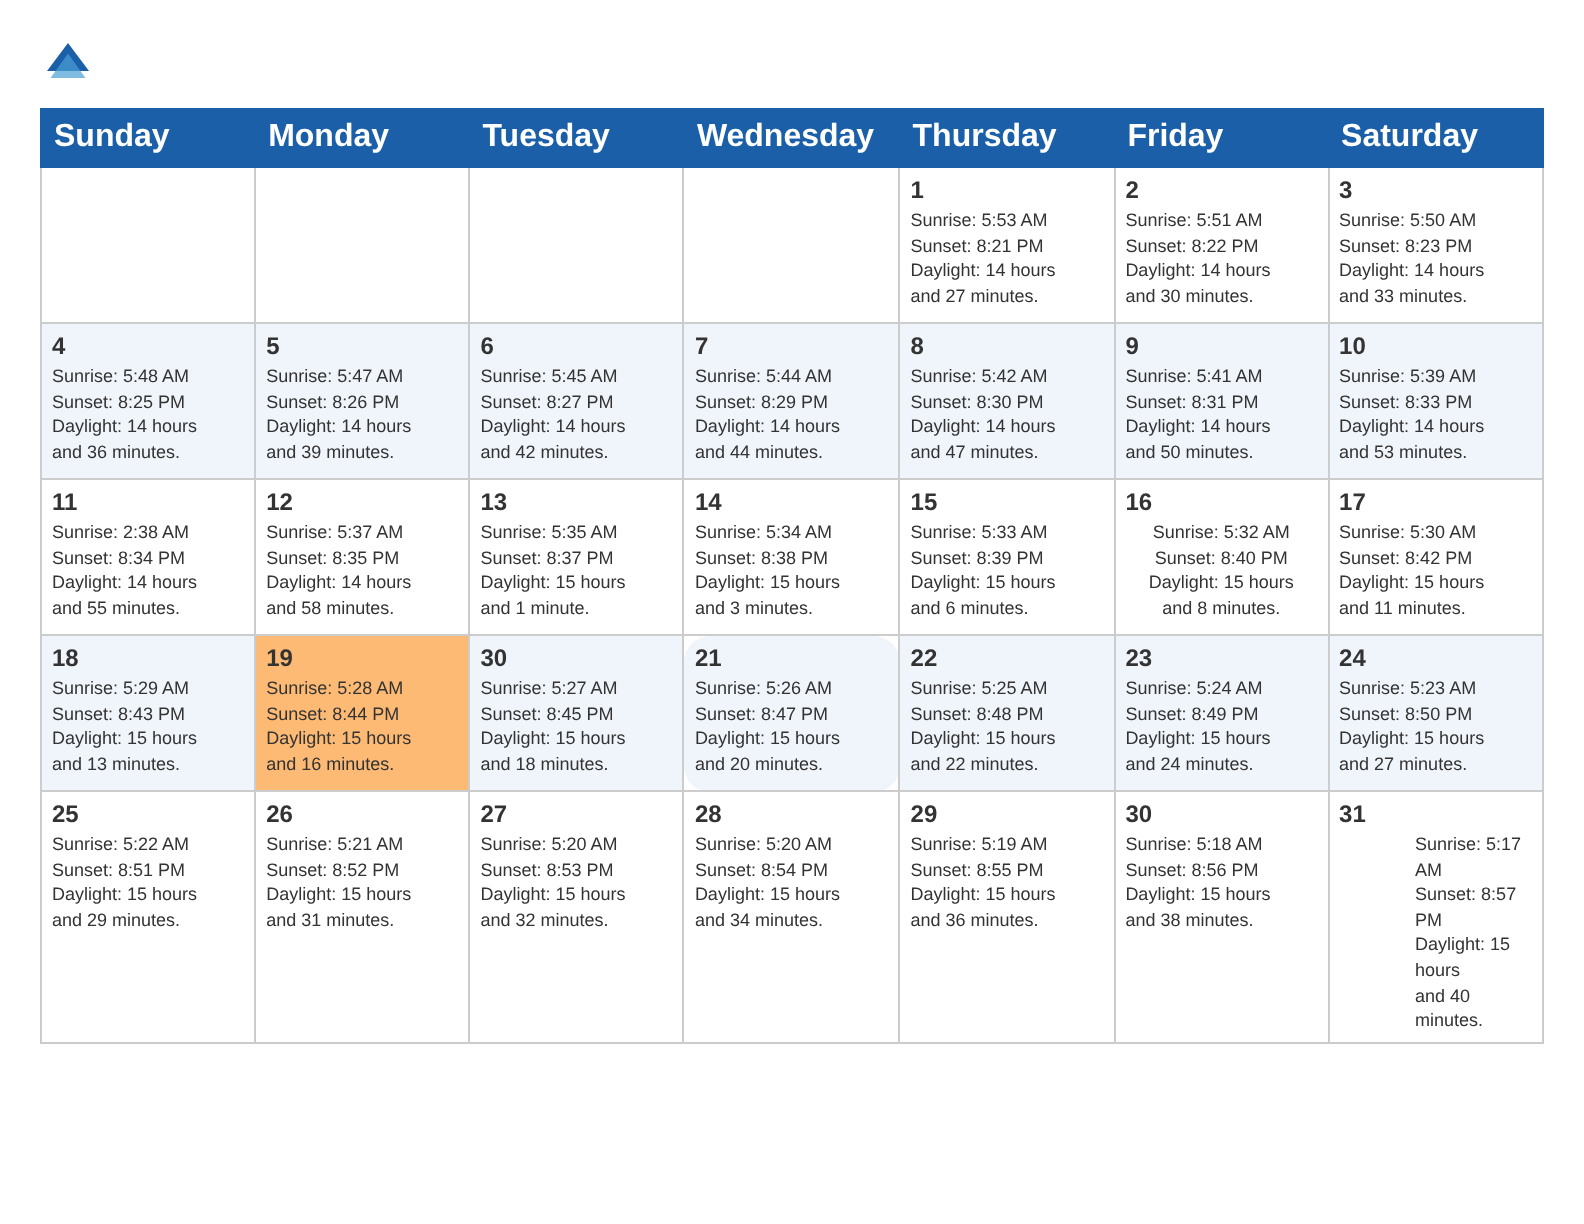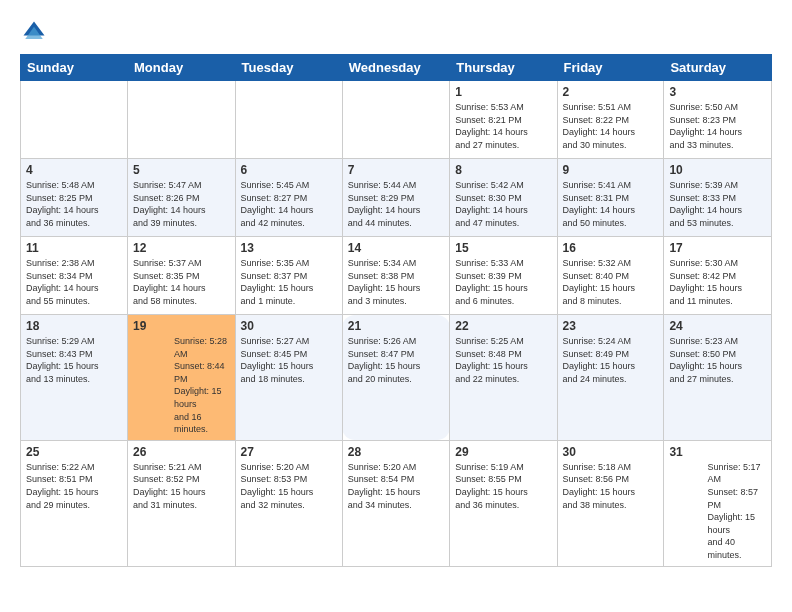--- a/index.html
+++ b/index.html
@@ -58,21 +58,21 @@
       color: #555;
     }
     .calendar {
       width: 100%;
       border-collapse: collapse;
       border: 1px solid #ccc;
     }
     .calendar th {
       background: #1a5fa8;
       color: #fff;
-      font-size: 13px;
+      font-size: 16px;
       font-weight: bold;
       text-align: left;
       padding: 5px 6px;
       border: 1px solid #1a5fa8;
     }
     .calendar td {
       width: 108px;
       vertical-align: top;
       padding: 4px 5px;
       border: 1px solid #ccc;
@@ -242,21 +242,21 @@
           </td>
           <td>
             <div class="day-num">15</div>
             <div class="day-info" style="white-space: pre-line;">Sunrise: 5:33 AM
 Sunset: 8:39 PM
 Daylight: 15 hours
 and 6 minutes.</div>
           </td>
           <td>
             <div class="day-num">16</div>
-            <div class="day-info" style="white-space: pre-line;">Sunrise: 5:32 AM
+            <div class="day-info" style="white-space: pre-line; text-align: center;">Sunrise: 5:32 AM
 Sunset: 8:40 PM
 Daylight: 15 hours
 and 8 minutes.</div>
           </td>
           <td>
             <div class="day-num">17</div>
             <div class="day-info" style="white-space: pre-line;">Sunrise: 5:30 AM
 Sunset: 8:42 PM
 Daylight: 15 hours
 and 11 minutes.</div>
@@ -265,21 +265,21 @@
         <tr>
           <td style="background: rgb(240, 244, 251);">
             <div class="day-num">18</div>
             <div class="day-info" style="white-space: pre-line;">Sunrise: 5:29 AM
 Sunset: 8:43 PM
 Daylight: 15 hours
 and 13 minutes.</div>
           </td>
           <td style="background: #fdba74;">
             <div class="day-num">19</div>
-            <div class="day-info" style="white-space: pre-line; margin-left: 41px;">Sunrise: 5:28 AM
+            <div class="day-info" style="white-space: pre-line;">Sunrise: 5:28 AM
 Sunset: 8:44 PM
 Daylight: 15 hours
 and 16 minutes.</div>
           </td>
           <td style="background: rgb(240, 244, 251);">
             <div class="day-num">30</div>
             <div class="day-info" style="white-space: pre-line;">Sunrise: 5:27 AM
 Sunset: 8:45 PM
 Daylight: 15 hours
 and 18 minutes.</div>

